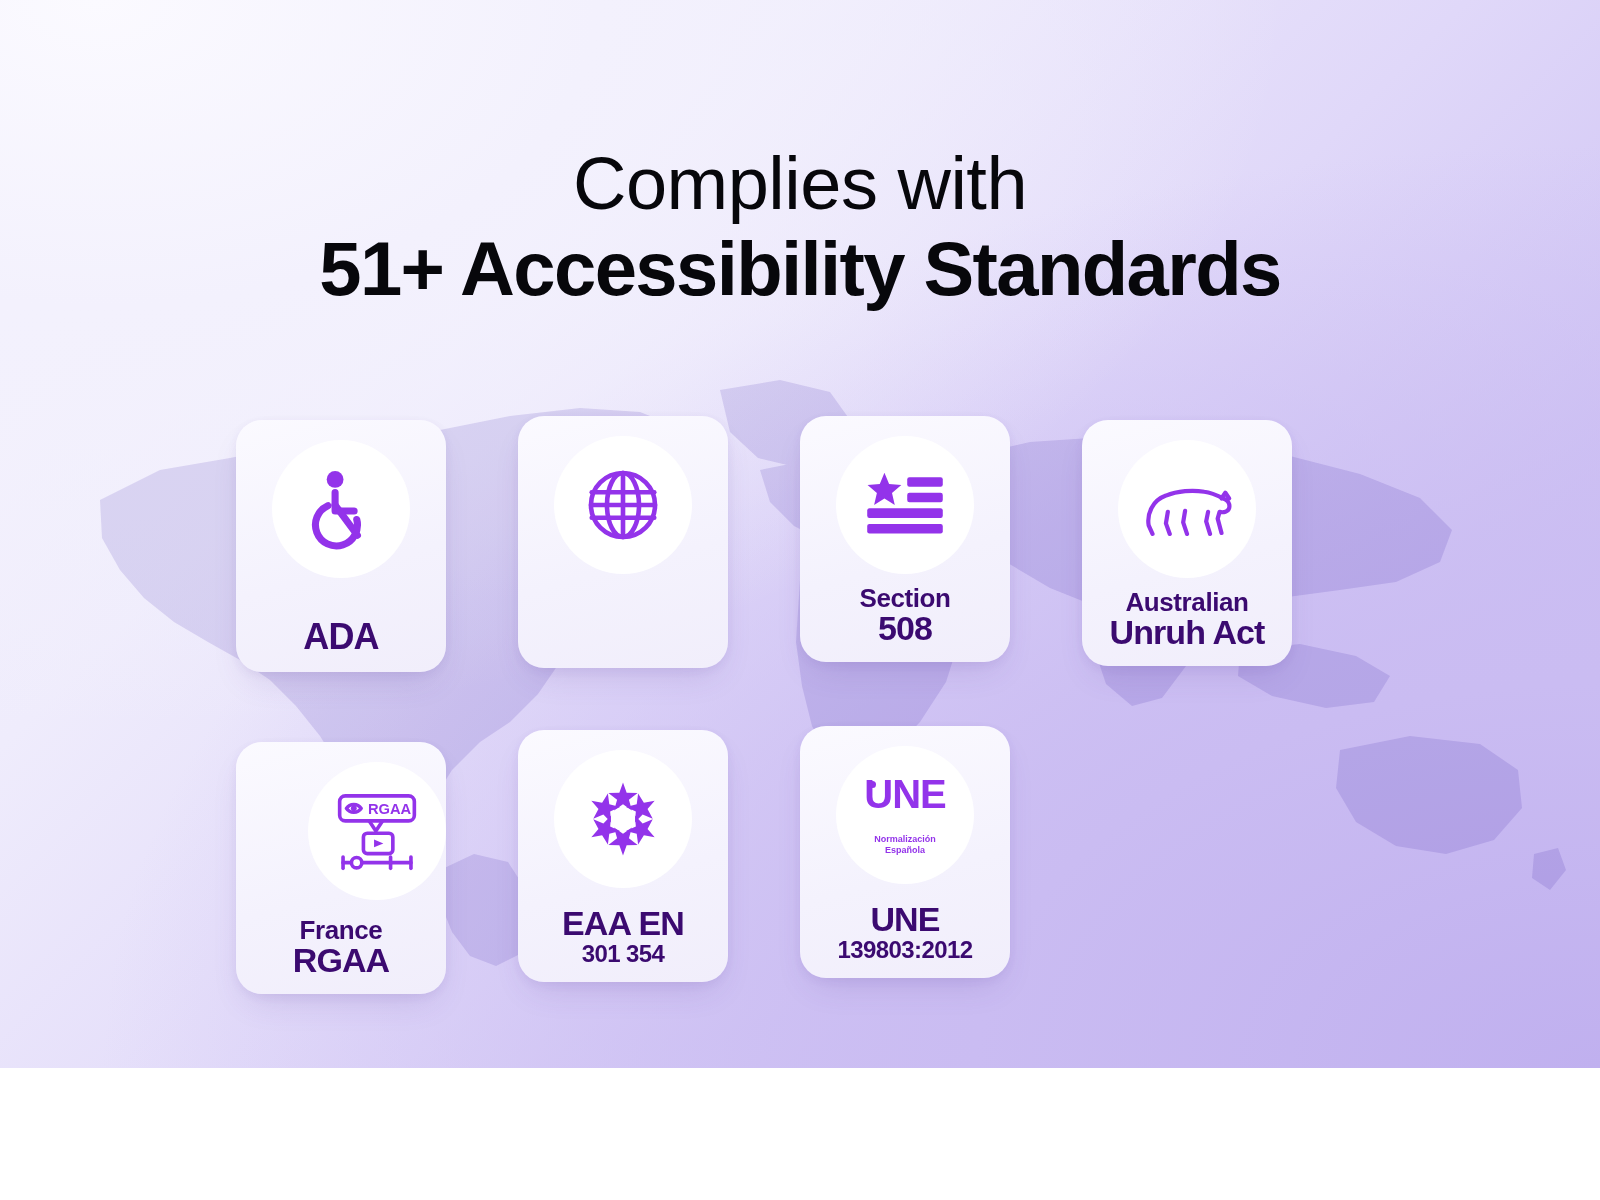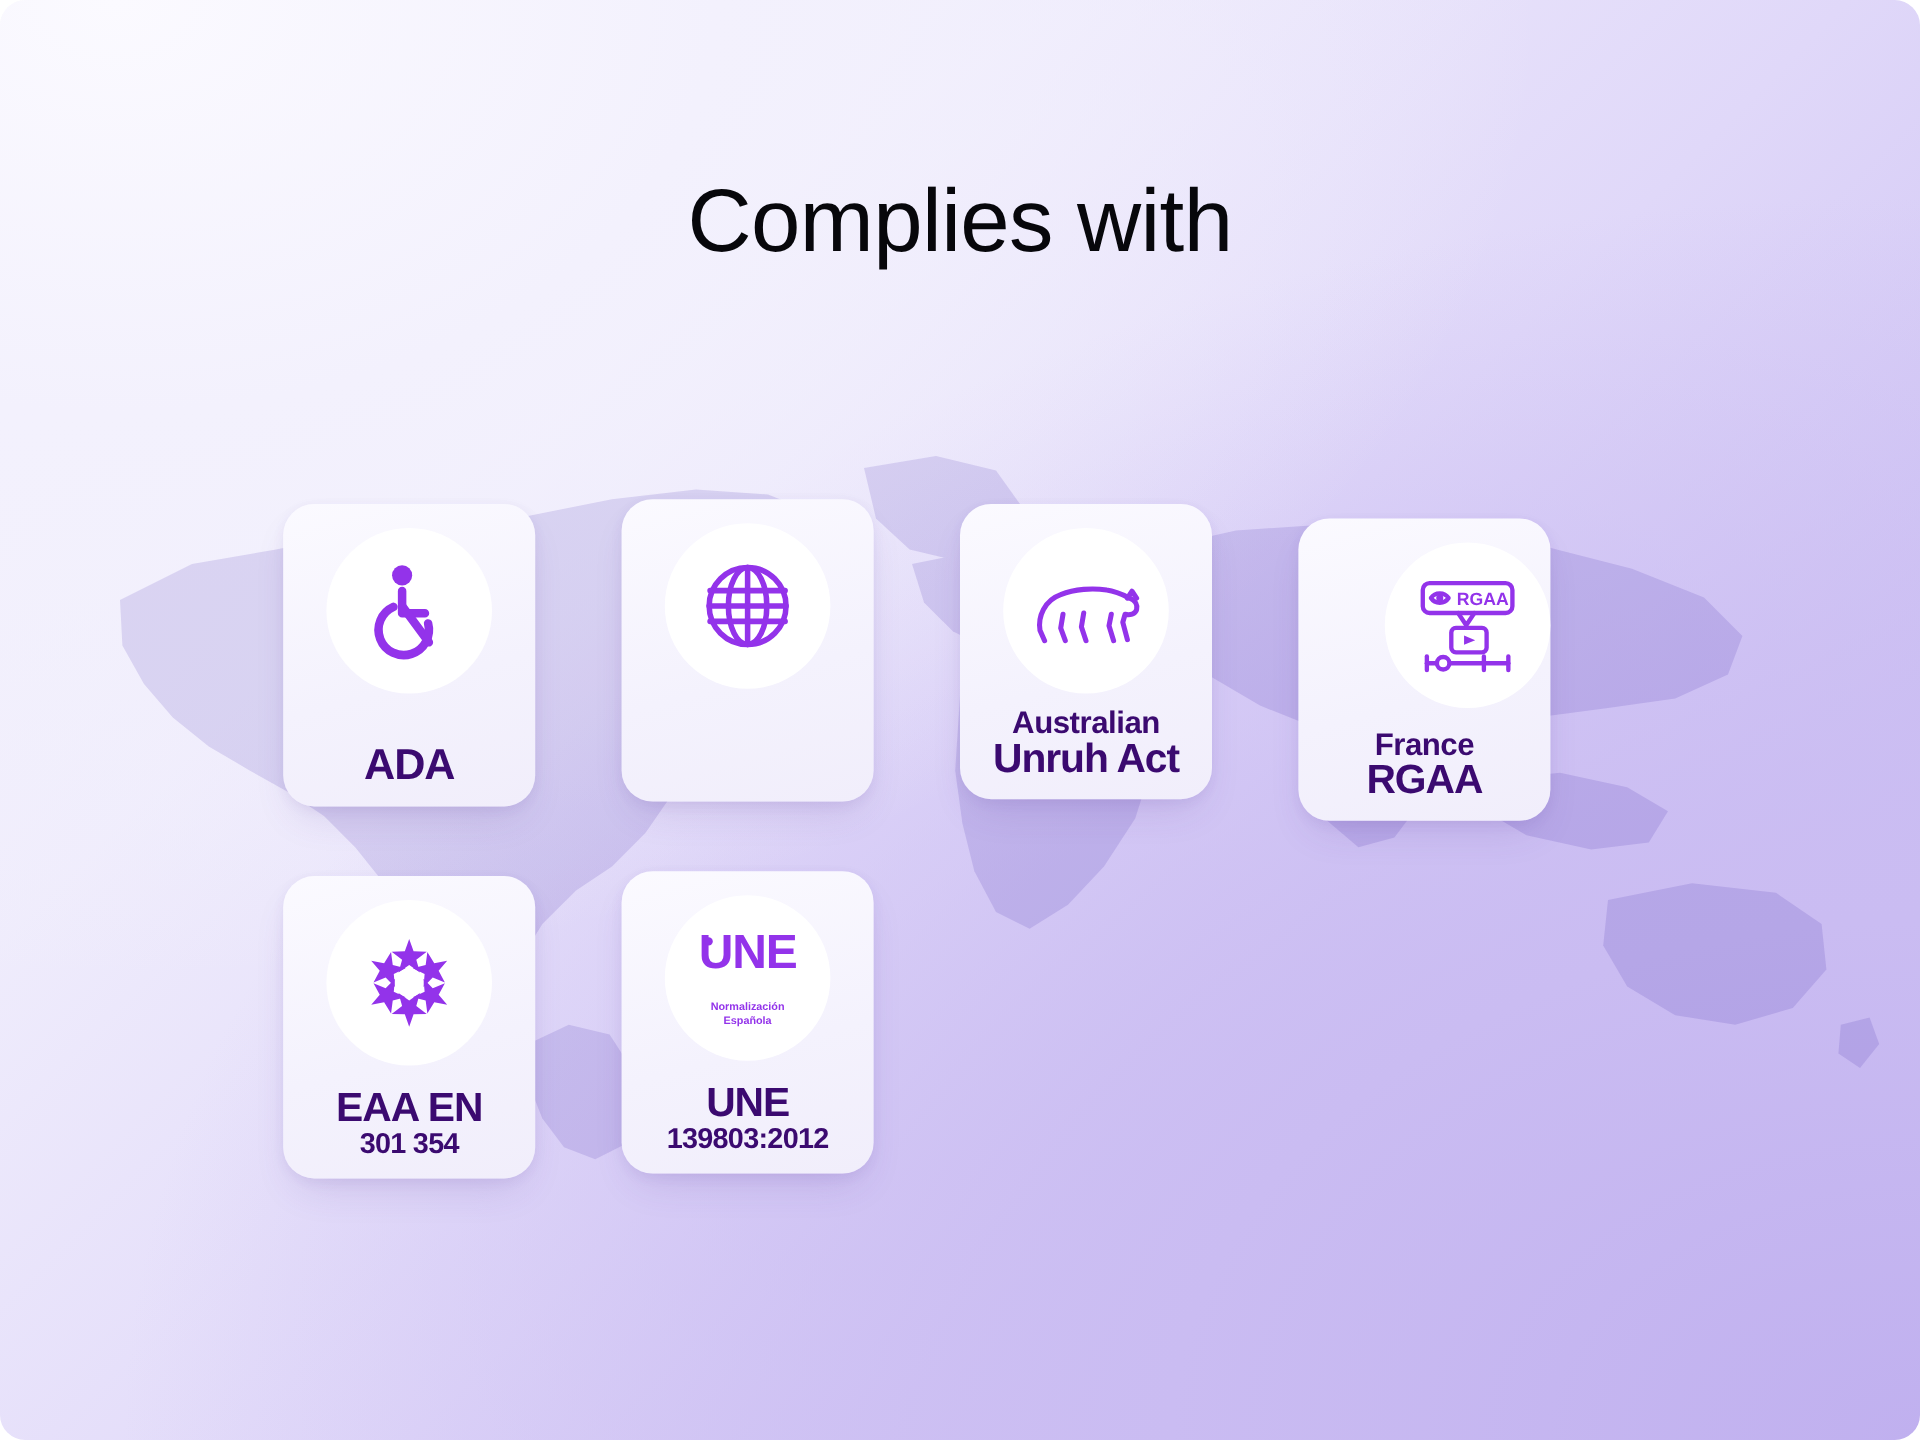--- a/index.html
+++ b/index.html
@@ -5,27 +5,26 @@
   * { margin:0; padding:0; box-sizing:border-box; }
 
   html, body {
     width:1600px; height:1200px;
     overflow:hidden;
     font-family:"Liberation Sans", sans-serif;
   }
 
   #stage {
     position:relative;
-    width:1600px; height:1200px;
+    width:1600px; height:1068px;
     background:
       radial-gradient(120% 110% at 6% 0%,   #fbfaff 0%,  #f3f1fd 26%, rgba(243,241,253,0) 62%),
       radial-gradient(130% 120% at 100% 100%, #c0b0ef 0%, #cabcf2 30%, rgba(202,188,242,0) 72%),
       linear-gradient(135deg, #f6f5fe 0%, #efecfc 28%, #e0d8f9 55%, #cfc3f4 78%, #c3b4f0 100%);
     overflow:hidden;
-    border-radius:21px;
   }
 
   
   #worldmap {
     position:absolute;
     left:40px; top:350px;
     width:1530px; height:620px;
     opacity:0.30;
     mix-blend-mode:multiply;
     pointer-events:none;
@@ -208,20 +207,21 @@
       <feColorMatrix type="saturate" values="0"></feColorMatrix>
       <feComponentTransfer>
           <feFuncA type="linear" slope="0.17"></feFuncA>
         </feComponentTransfer>
     </filter>
     <rect width="100%" height="100%" filter="url(#noiseFilter)"></rect>
   </svg>
 
   <div id="heading">
     <span id="eyebrow">Complies with</span>
+    <span id="headline">51+ Accessibility Standards</span>
   </div>
 
   <div id="grid">
 
     <div class="card h-tall">
       <div class="badge">
         <span>
           <svg width="84" height="84" viewBox="0 0 64 64" fill="none" stroke="#9333ea" stroke-width="5.4" stroke-linecap="round" stroke-linejoin="round">
             <circle cx="27.5" cy="9.5" r="6.4" fill="#9333ea" stroke="none"></circle>
             <path d="M27.5 19.5 V33.5 H42"></path>
@@ -245,20 +245,39 @@
             <ellipse cx="32" cy="32" rx="12.5" ry="25"></ellipse>
             <line x1="32" y1="7" x2="32" y2="57"></line>
             <line x1="7.6" y1="22" x2="56.4" y2="22"></line>
             <line x1="7" y1="32" x2="57" y2="32"></line>
             <line x1="7.6" y1="42" x2="56.4" y2="42"></line>
           </svg>
         </span>
       </div>
     </div>
 
+    <div class="card h-short shift-up">
+      <div class="badge">
+        <span>
+          <svg width="80" height="70" viewBox="0 0 72 62" fill="#9333ea">
+            <path d="M17.5 2 L21.7 12.2 L32.7 13 L24.3 20.2 L26.8 31 L17.5 25.2 L8.2 31
+                     L10.7 20.2 L2.3 13 L13.3 12.2 Z"></path>
+            <rect x="38" y="6" width="32" height="8.6" rx="2"></rect>
+            <rect x="38" y="20" width="32" height="8.6" rx="2"></rect>
+            <rect x="2" y="34" width="68" height="8.6" rx="2"></rect>
+            <rect x="2" y="48" width="68" height="8.6" rx="2"></rect>
+          </svg>
+        </span>
+      </div>
+      <div class="labels">
+        <span class="lbl-top">Section</span>
+        <span class="lbl-main">508</span>
+
+      </div>
+    </div>
 
     <div class="card h-short">
       <div class="badge">
         <span>
           <svg width="92" height="62" viewBox="0 0 96 62" fill="none" stroke="#9333ea" stroke-width="4.4" stroke-linecap="round" stroke-linejoin="round">
             <path d="M8 48 C6 36 12 22 26 17 C38 12 54 11 66 13 C74 14 80 17 86 20
                      C91 22 93 26 92 30 C91 34 86 35 82 34
                      L80 41 L84 56
                      M70 34 L68 44 L72 57
                      M46 33 L44 45 L48 57

